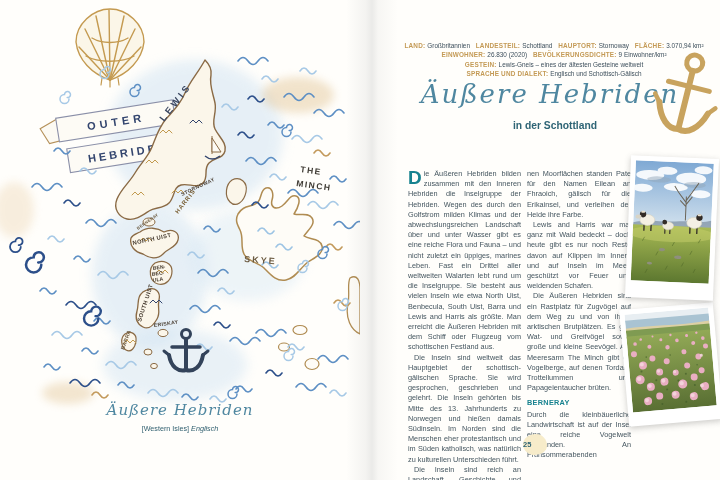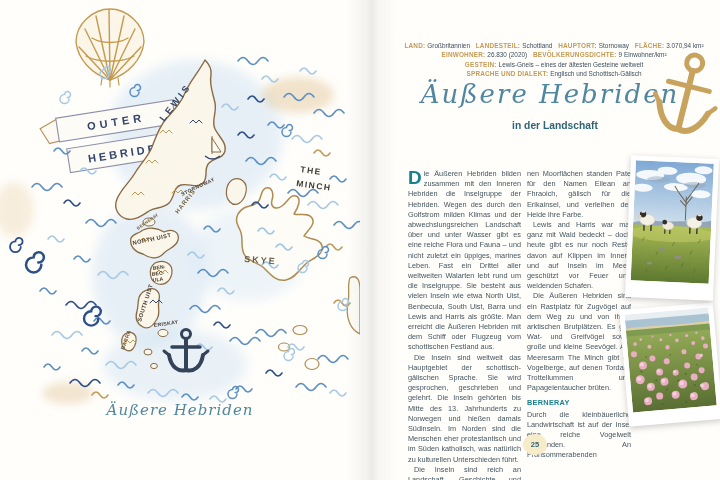--- a/index.html
+++ b/index.html
@@ -25,21 +25,21 @@
   
   .col{position:absolute;top:169px;font-size:7.3px;line-height:10.2px;color:#44555f;text-align:justify;}
   .col1{left:408px;width:113px;}
   .col2{left:527px;width:104px;}
   .col p{margin:0;}
   .col p.ind{text-indent:6px;}
   .dropcap{float:left;font-size:19px;line-height:16px;font-weight:bold;color:#17828f;margin:1px 2px 0 0;}
   .sec-head{font-weight:bold;color:#17828f;letter-spacing:.3px;margin:5px 0 1px 0 !important;text-align:left;}
   
   .pagenum{position:absolute;left:523px;top:434px;width:24px;height:21px;background:#f7ecca;
-    border-radius:55% 45% 50% 50%/50% 55% 45% 50%;text-align:center;line-height:21px;
+    border-radius:55% 45% 50% 50%/50% 55% 45% 50%;line-height:21px;
     font-size:7.5px;font-weight:bold;color:#2e6475;}
   
   .polaroid{position:absolute;background:#fff;box-shadow:0 2px 6px rgba(70,70,70,.28);}
   .photo1{left:628px;top:157px;padding:5px 5px 17px 5px;transform:rotate(2.5deg);z-index:3;}
   .photo2{left:624px;top:306px;padding:5px 5px 14px 5px;transform:rotate(-5deg);z-index:2;}
   .polaroid svg{display:block;}
   .gold-anchor{position:absolute;left:652px;top:48px;z-index:1;}
 </style>
 </head>
 <body>
@@ -249,20 +249,21 @@
       <text x="141" y="322" font-size="5.8" letter-spacing=".4" fill="#4a3f33" transform="rotate(-72 141 322)">SOUTH UIST</text>
       <text x="154" y="327" font-size="5.2" letter-spacing=".3" fill="#4a3f33" transform="rotate(-8 154 327)">ERISKAY</text>
       <text x="124" y="350" font-size="5.2" letter-spacing=".3" fill="#6b5a40" transform="rotate(-70 124 350)">BARRA</text>
       <text x="244" y="262" font-size="9" letter-spacing="2" fill="#6b5a40" transform="rotate(4 244 262)">SKYE</text>
     </g>
   </svg>
 
   <div class="map-caption">
     <div class="cap-script">Äußere Hebriden</div>
     <div class="cap-lines">
+      <div><span>[Western Isles]</span><span class="cap-lang">Englisch</span></div>
     </div>
   </div>
 
   <div class="facts">
     <div>
       <span class="fl">LAND:</span><span class="fv">Großbritannien</span>
       <span class="fl">LANDESTEIL:</span><span class="fv">Schottland</span>
       <span class="fl">HAUPTORT:</span><span class="fv">Stornoway</span>
       <span class="fl">FLÄCHE:</span><span class="fv">3.070,94 km²</span>
     </div>
@@ -283,21 +284,21 @@
       <circle cx="34" cy="14" r="8" stroke-width="5"></circle>
       <line x1="34" y1="22" x2="34" y2="80" stroke-width="6"></line>
       <line x1="13" y1="38" x2="55" y2="38" stroke-width="5"></line>
       <path d="M9,60 C14,76 24,85 34,82 C44,85 54,76 59,60" stroke-width="6"></path>
       <path d="M9,60 L3,53 M59,60 L65,53" stroke-width="4.5"></path>
     </g>
   </svg>
 
   <div class="title-script">Äußere Hebriden</div>
   <div class="subtitle">
-    <div>in der Landschaft</div>
+    <div>in der Schottland</div>
   </div>
 
   <div class="col col1">
     <p><span class="dropcap">D</span><span>ie Äußeren Hebriden bilden zusammen mit den Inneren Hebriden die Inselgruppe der Hebriden. Wegen des durch den Golfstrom milden Klimas und der abwechslungsreichen Landschaft über und unter Wasser gibt es eine reiche Flora und Fauna – und nicht zuletzt ein üppiges, marines Leben. Fast ein Drittel aller weltweiten Walarten lebt rund um die Inselgruppe. Sie besteht aus vielen Inseln wie etwa North Uist, Benbecula, South Uist, Barra und Lewis and Harris als größte. Man erreicht die Äußeren Hebriden mit dem Schiff oder Flugzeug vom schottischen Festland aus.</span></p>
     <p class="ind">Die Inseln sind weltweit das Hauptgebiet der schottisch-gälischen Sprache. Sie wird gesprochen, geschrieben und gelehrt. Die Inseln gehörten bis Mitte des 13. Jahrhunderts zu Norwegen und hießen damals Südinseln. Im Norden sind die Menschen eher protestantisch und im Süden katholisch, was natürlich zu kulturellen Unterschieden führt.</p>
     <p class="ind">Die Inseln sind reich an Landschaft, Geschichte und Traditionen. So viele unterschiedliche Schafrassen auf einer relativ kleinen Insel habe ich sonst noch nie gesehen.</p>
 
   </div>
 
   <div class="col col2">

